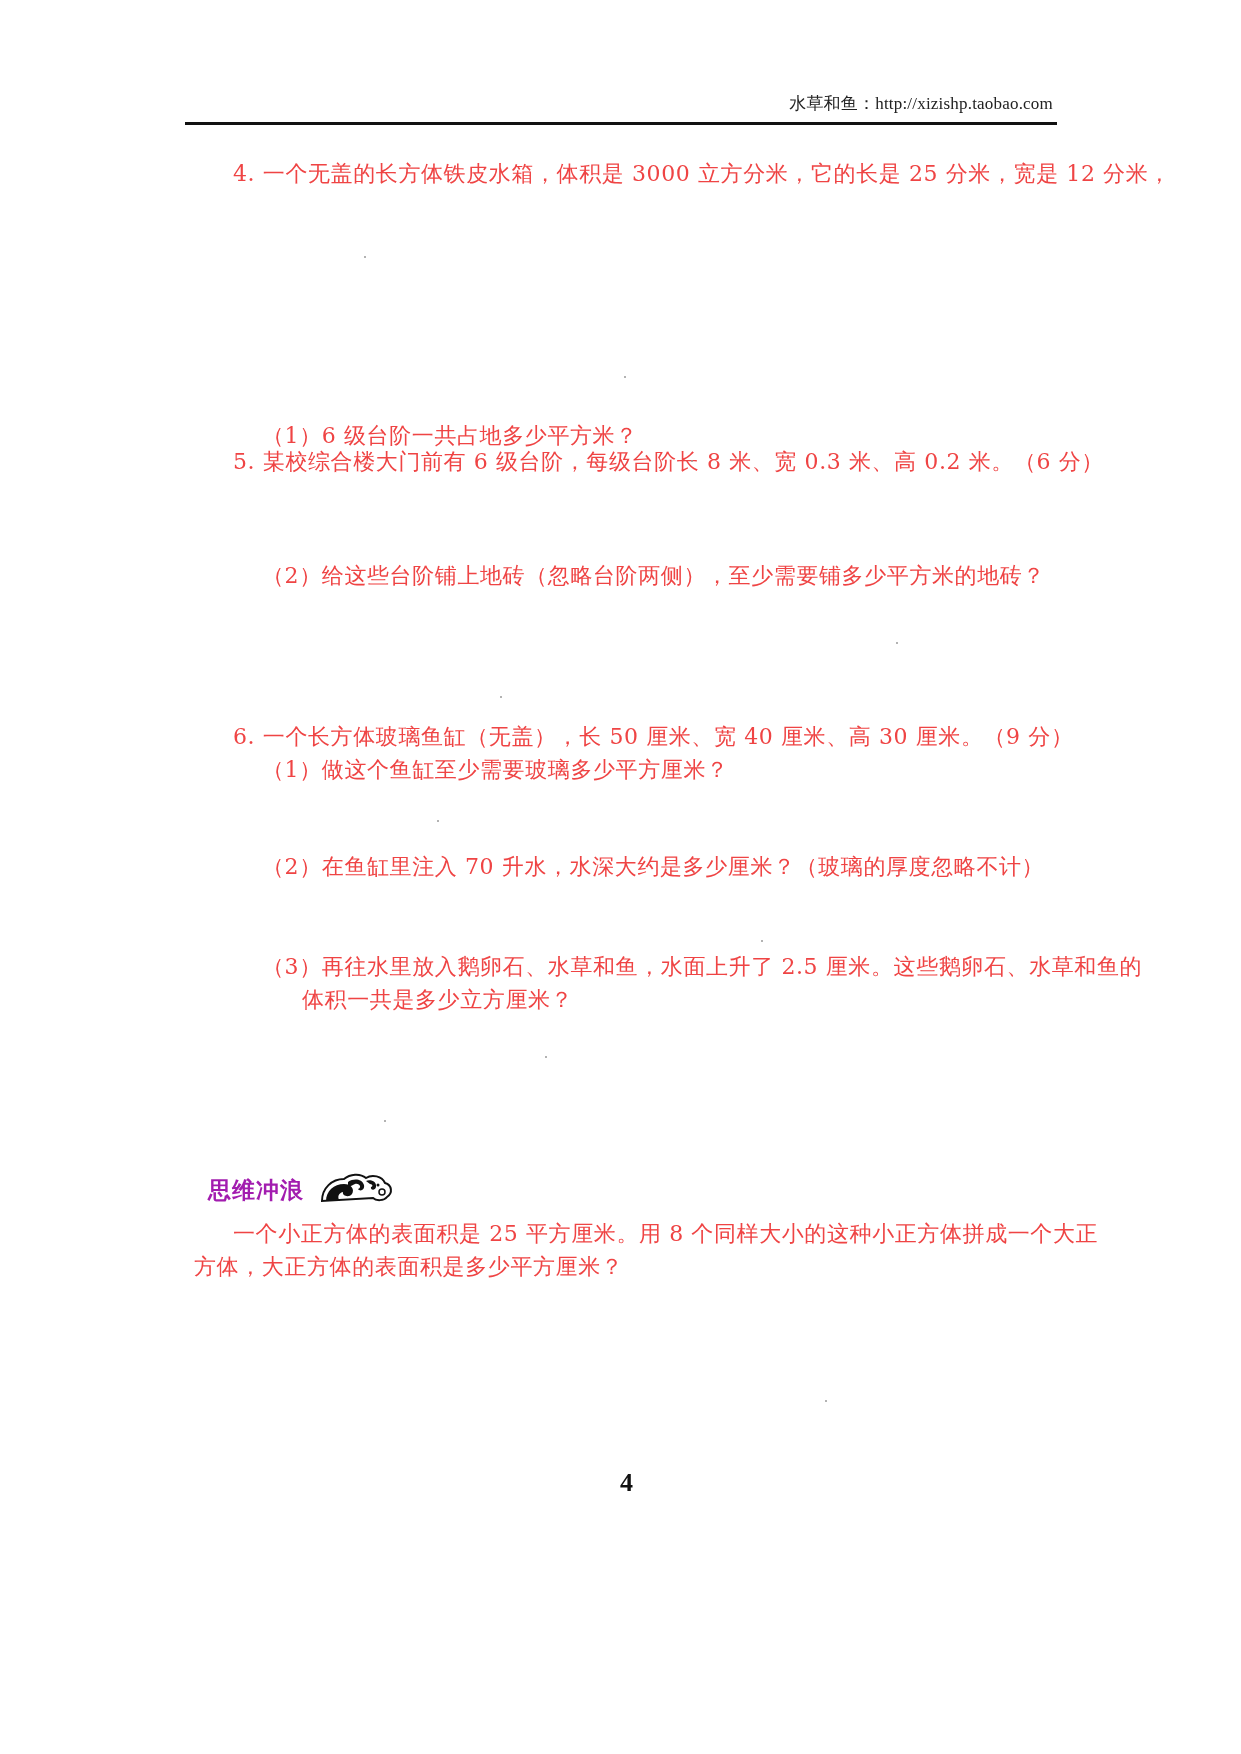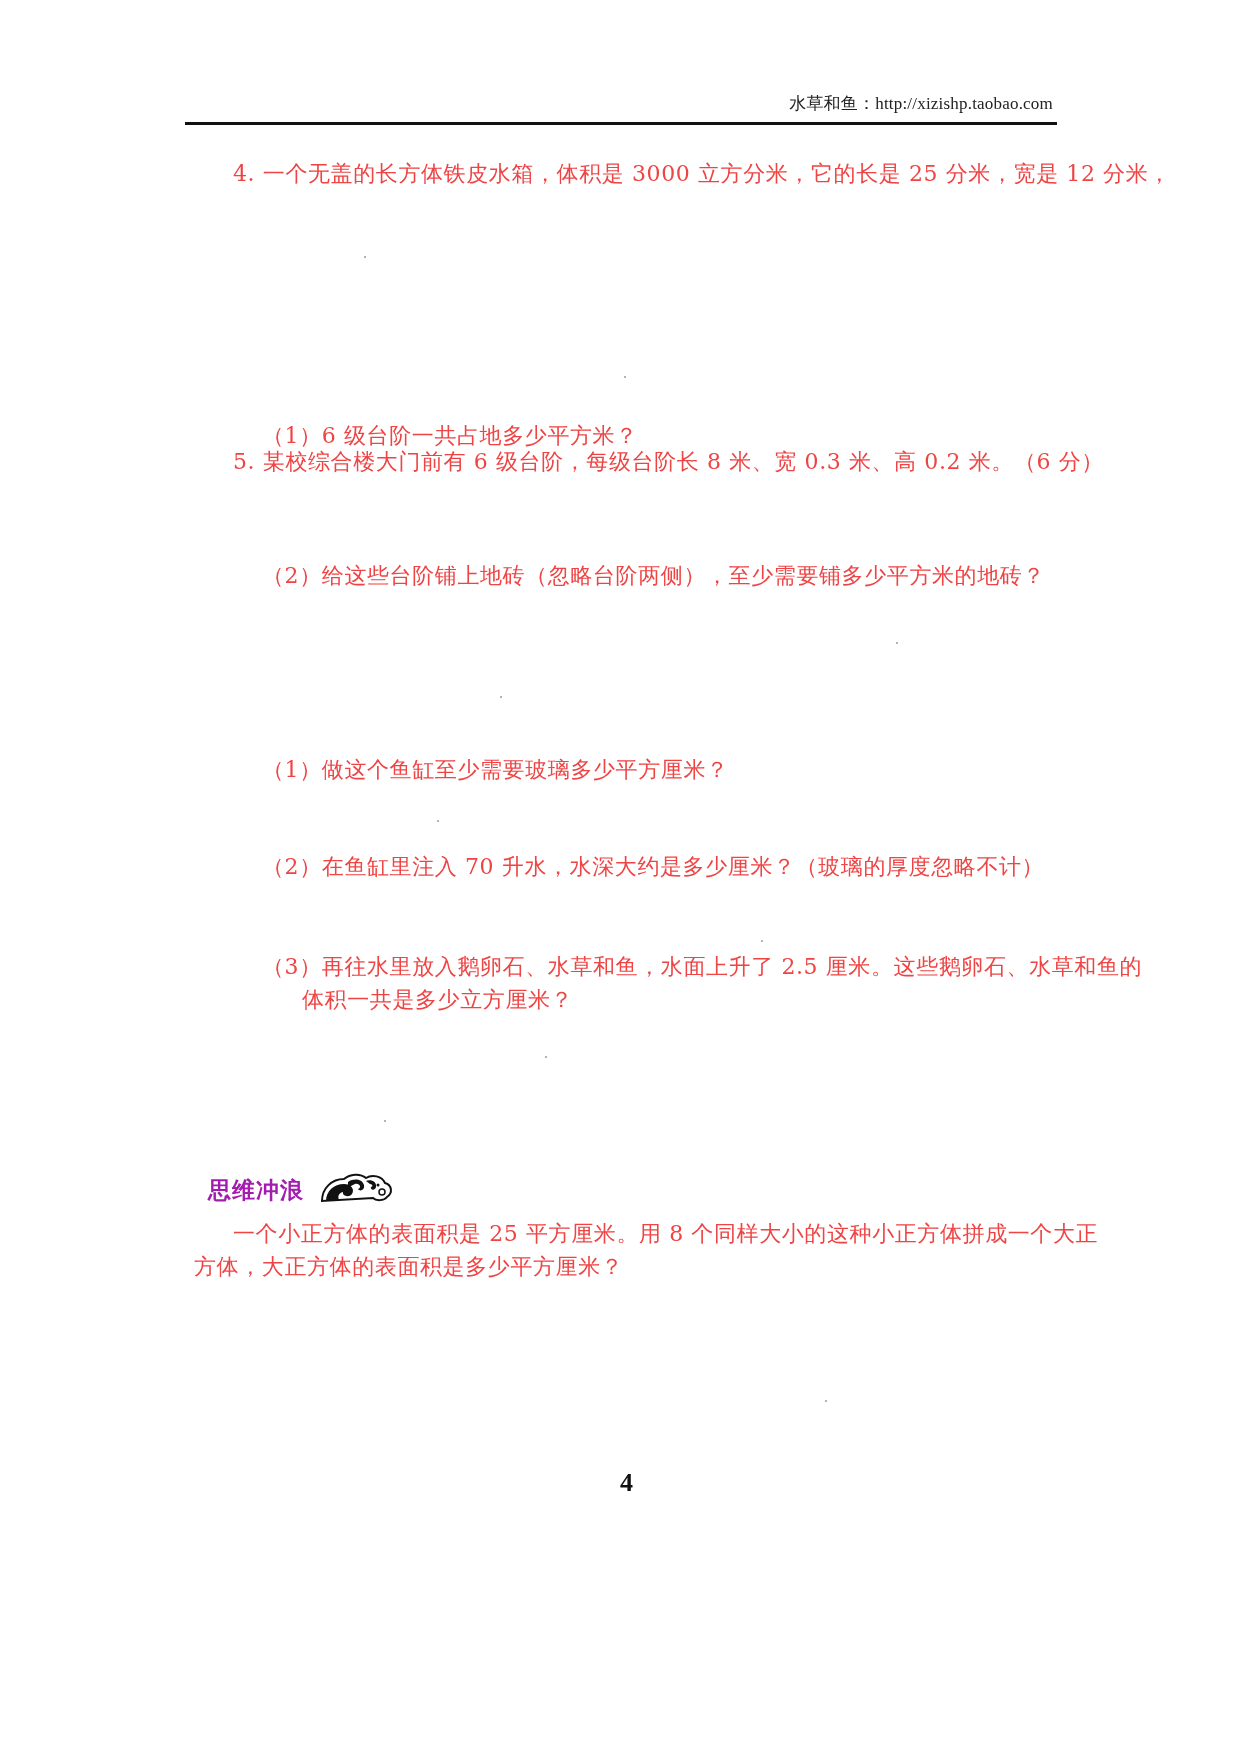--- a/index.html
+++ b/index.html
@@ -88,20 +88,21 @@
 
   <div class="header-text">水草和鱼：http://xizishp.taobao.com</div>
   <div class="header-rule"></div>
 
   <div class="line" style="top:162px; left:233px;">4. 一个无盖的长方体铁皮水箱，体积是 3000 立方分米，它的长是 25 分米，宽是 12 分米，</div>
 
   <div class="line" style="top:402px; left:233px;margin-top:48px;">5. 某校综合楼大门前有 6 级台阶，每级台阶长 8 米、宽 0.3 米、高 0.2 米。（6 分）</div>
   <div class="line" style="top:424px; left:262px;">（1）6 级台阶一共占地多少平方米？</div>
   <div class="line" style="top:556px; left:262px;margin-top:8px;">（2）给这些台阶铺上地砖（忽略台阶两侧），至少需要铺多少平方米的地砖？</div>
 
+  <div class="line" style="top:725px; left:233px;">6. 一个长方体玻璃鱼缸（无盖），长 50 厘米、宽 40 厘米、高 30 厘米。（9 分）</div>
   <div class="line" style="top:758px; left:262px;">（1）做这个鱼缸至少需要玻璃多少平方厘米？</div>
   <div class="line" style="top:855px; left:262px;">（2）在鱼缸里注入 70 升水，水深大约是多少厘米？（玻璃的厚度忽略不计）</div>
   <div class="line" style="top:955px; left:262px;">（3）再往水里放入鹅卵石、水草和鱼，水面上升了 2.5 厘米。这些鹅卵石、水草和鱼的</div>
   <div class="line" style="top:988px; left:302px;">体积一共是多少立方厘米？</div>
 
   <div class="section-title">思维冲浪</div>
   <svg class="wave-icon" viewBox="0 0 76 34">
     <path d="M4 31 C4 18 14 9 26 9 C32 4 42 3 48 8 C54 4 64 6 67 13 C74 15 75 23 69 27 C66 31 58 31 55 28 L4 31 Z" fill="#ffffff" stroke="#111" stroke-width="2"></path>
     <path d="M8 31 C8 21 16 14 26 14 C33 14 37 19 34 24 C31 28 24 26 25 22 C20 23 19 28 22 31 Z" fill="#111"></path>
     <path d="M30 12 C36 8 44 9 46 15 C47 20 42 22 40 19 C44 18 42 13 37 14 C34 15 33 17 30 16 Z" fill="#111"></path>

